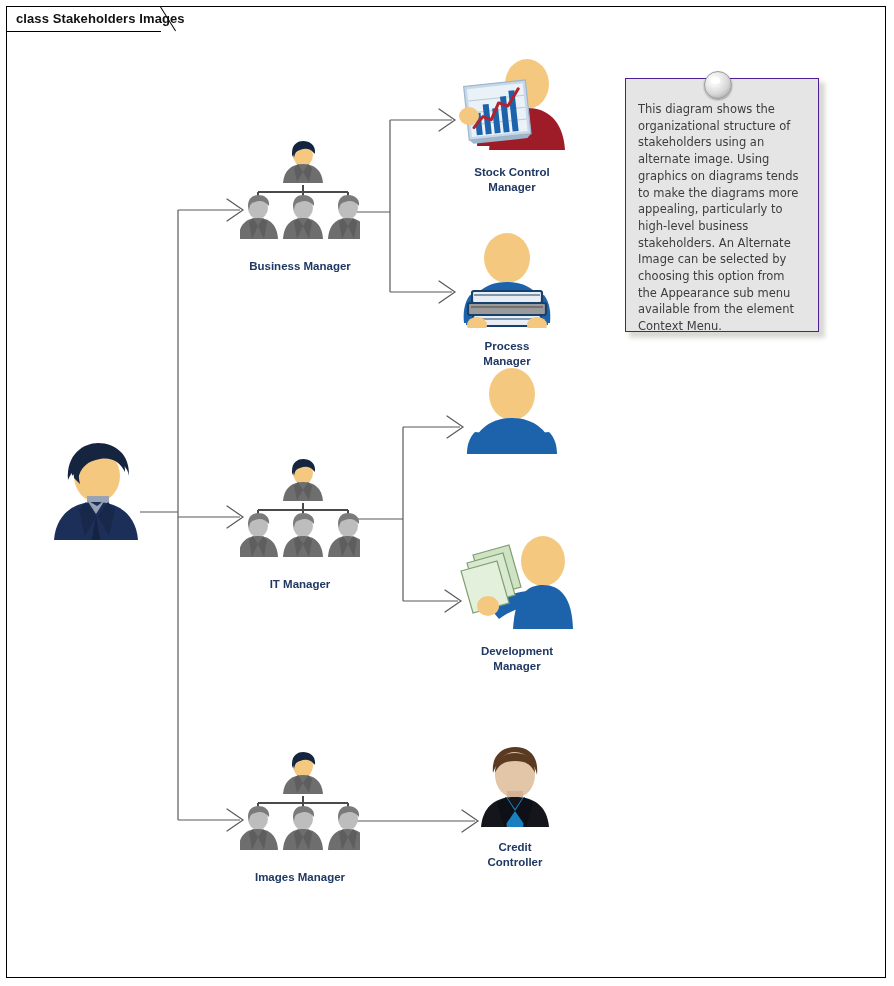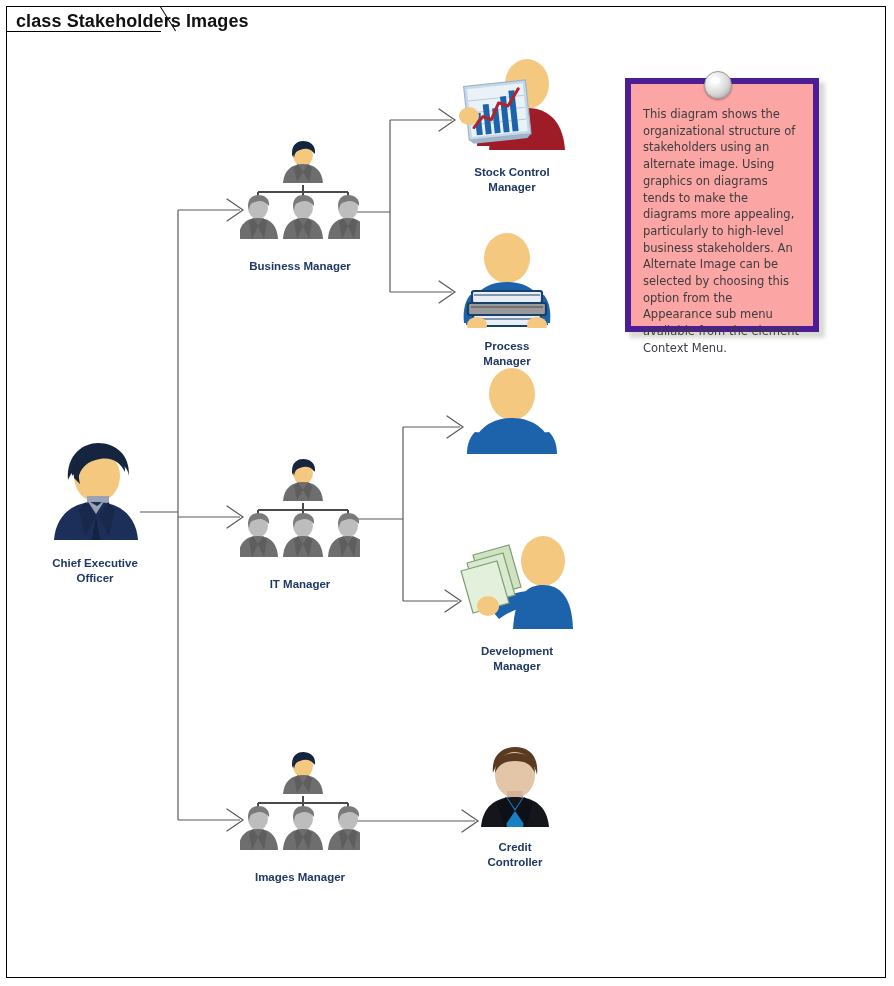--- a/index.html
+++ b/index.html
@@ -24,21 +24,21 @@
   }
   #frame-tab-slant{
     position:absolute;left:160px;top:6px;width:20px;height:26px;overflow:hidden;
   }
   #frame-tab-slant:after{
     content:"";position:absolute;left:-2px;top:-4px;width:34px;height:1px;
     background:#000;transform-origin:0 0;transform:rotate(58deg);
   }
   #frame-title{
     position:absolute;left:16px;top:11px;
-    font-size:18px;font-weight:bold;color:#111;letter-spacing:.1px;
+    font-size:13px;font-weight:bold;color:#111;letter-spacing:.1px;
     white-space:nowrap;
   }
 
   
   #links{position:absolute;left:0;top:0;width:894px;height:986px;}
 
   
   .node{position:absolute;text-align:center;}
   .node .art{position:relative;margin:0 auto;}
   .node .label{
@@ -46,21 +46,21 @@
     margin-top:11px;white-space:pre-line;
   }
 
   
   #note-shadow{
     position:absolute;left:629px;top:82px;width:196px;height:256px;
     background:rgba(130,130,110,.30);filter:blur(2px);border-radius:2px;
   }
   #note{
     position:absolute;left:625px;top:78px;width:194px;height:254px;
-    box-sizing:border-box;background:#fca5a5;border:6px solid #4c1d95;
+    box-sizing:border-box;background:#e5e5e5;border:1px solid #4c1d95;
     padding:22px 12px 10px 12px;
   }
   #note-text{
     font-size:11.5px;line-height:16.7px;color:#3d3d3d;
     font-family:"DejaVu Sans","Liberation Sans",sans-serif;
   }
   #note-pin{
     position:absolute;left:704px;top:71px;width:26px;height:26px;border-radius:50%;
     background:radial-gradient(circle at 36% 32%,#ffffff 0%,#f2f2f2 24%,#d6d6d6 58%,#a8a8a8 85%,#8e8e8e 100%);
     border:1px solid #9a9a9a;box-shadow:0 1px 2px rgba(0,0,0,.35);
@@ -135,22 +135,20 @@
 
       <path d="M55,62 C34,62 16,74 14,100 H98 C96,74 78,62 55,62 Z" fill="#1b2f58"></path>
 
       <path d="M46,62 L56,76 L45,96 L39,70 Z" fill="#17284a"></path>
       <path d="M68,62 L58,76 L69,96 L75,70 Z" fill="#17284a"></path>
       <path d="M56,76 L52,100 H60 Z" fill="#14233f"></path>
 
       <path d="M47,60 L56,74 L65,60 L57,66 Z" fill="#9aa3b4"></path>
     </svg>
   </div>
-  <div class="label">Chief Executive
-Officer</div>
 </div>
 
 <div class="node" style="left:232px;top:140px;width:136px;">
   <div class="art" style="width:120px;height:108px;">
     <svg viewBox="0 0 120 108" width="120" height="108" xmlns="http://www.w3.org/2000/svg">
 
       <path d="M52,13 C52,4 58,1 63,1 C70,1 76,5 75,14 C72,9 66,8 61,9 C57,10 54,12 52,17 Z" fill="#16253f"></path>
       <ellipse cx="63" cy="15" rx="10" ry="11.5" fill="#f4c97f"></ellipse>
       <path d="M53,14 C53,6 58,2 63,2 C70,2 75,6 74,13 C70,8 65,8 60,10 C56,11 55,13 54,18 Z" fill="#16253f"></path>
       <path d="M63,24 C52,24 44,30 43,43 H83 C82,30 74,24 63,24 Z" fill="#6e6e6e"></path>

